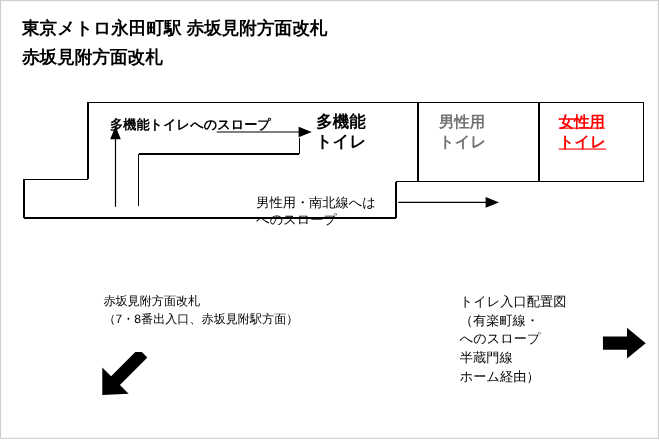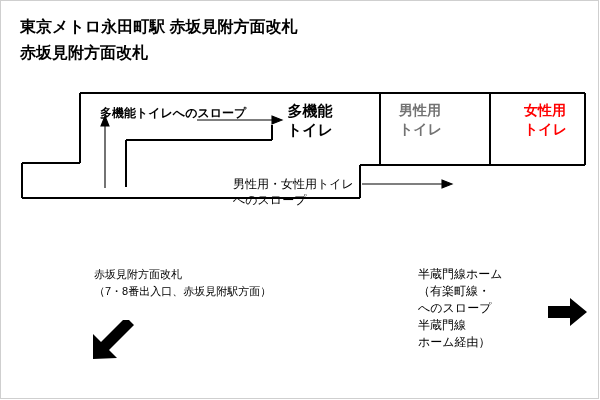--- a/index.html
+++ b/index.html
@@ -25,21 +25,21 @@
   
   .plan { position:absolute; left:0; top:80px; width:600px; height:150px; }
 
   
   .room-label {
     position:absolute; font-size:14px; font-weight:bold; line-height:19px;
     white-space:nowrap;
   }
   .room-multi { left:287px; top:101px; font-size:15px;text-align:center; }
   .room-male  { left:399px; top:101px; color:#737373; }
-  .room-female{ left:524px; top:101px; color:#ff0000; }
+  .room-female{ left:508px; top:101px; color:#ff0000;text-decoration:underline; }
 
   
   .slope-top {
     position:absolute; left:100px; top:105px;
     font-size:12px; font-weight:bold; white-space:nowrap;
   }
   .slope-bottom {
     position:absolute; left:233px; top:176px;
     font-size:12px; line-height:16px; white-space:nowrap;
   }
@@ -126,31 +126,31 @@
     <div>男性用</div>
     <div>トイレ</div>
   </div>
   <div class="room-label room-female">
     <div>女性用</div>
     <div>トイレ</div>
   </div>
 
   <div class="slope-top">多機能トイレへのスロープ</div>
   <div class="slope-bottom">
-    <div>男性用・女性用トイレ</div>
+    <div>男性用・南北線へは</div>
     <div>へのスロープ</div>
   </div>
 
   <div class="exit-left">
     <div>赤坂見附方面改札</div>
     <div>（7・8番出入口、赤坂見附駅方面）</div>
   </div>
 
   <div class="exit-right">
-    <div>半蔵門線ホーム</div>
+    <div>トイレ入口配置図</div>
     <div>（有楽町線・</div>
     <div>へのスロープ</div>
     <div>半蔵門線</div>
     <div>ホーム経由）</div>
   </div>
 
   <div class="arrow-sw">
     <svg width="46" height="44" viewBox="0 0 46 44" xmlns="http://www.w3.org/2000/svg">
       <polygon points="40,2 18,24 30,24 30,34 12,34 12,16 24,16 2,38 2,6 2,2" fill="#000000" opacity="0"></polygon>
       <path d="M 44 4 L 20 28 L 20 12 L 12 12 L 12 34 L 34 34 L 34 26 L 18 26 Z" fill="#000000" opacity="0"></path>

